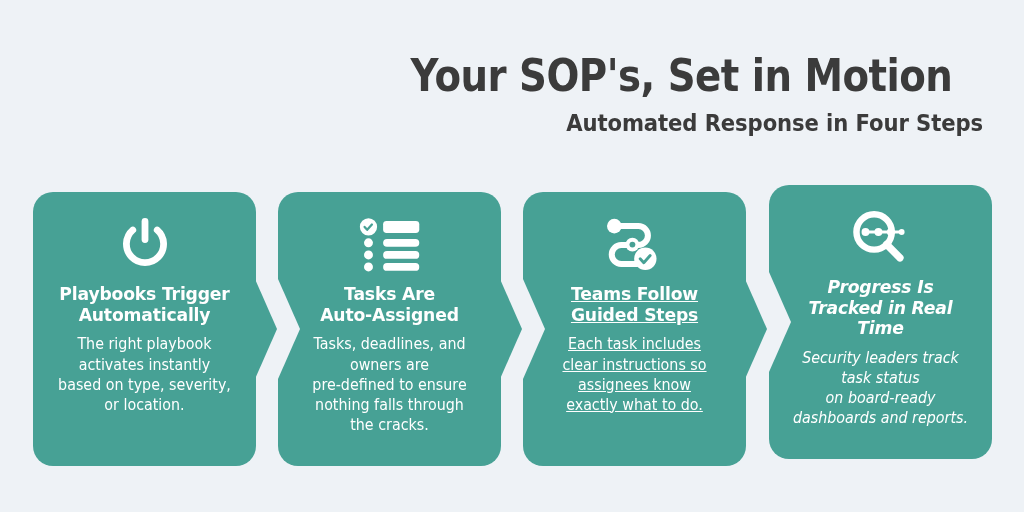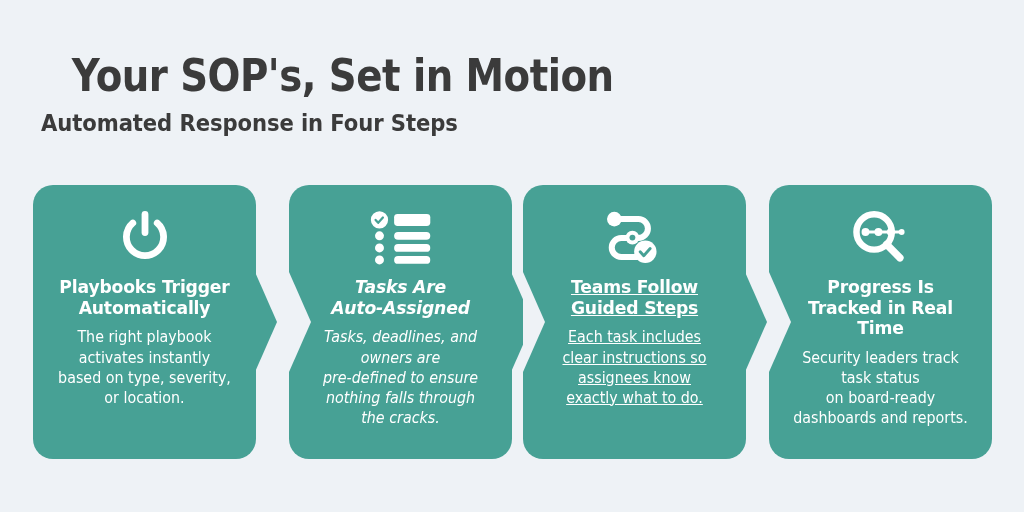--- a/index.html
+++ b/index.html
@@ -14,21 +14,21 @@
     overflow: hidden;
     position: relative;
   }
 
   
   .header {
     position: absolute;
     top: 0;
     left: 0;
     width: 1024px;
-    text-align: left;
+    text-align: right;
   }
   .main-title {
     margin: 0;
     padding-top: 52px;
     font-size: 45px;
     line-height: 1.05;
     font-weight: bold;
     letter-spacing: -0.6px;
     color: #3b3b3b;
     font-family: "DejaVu Sans", sans-serif;
@@ -64,25 +64,26 @@
     box-sizing: border-box;
     padding: 20px 11px 0 11px;
     text-align: center;
     border-radius: 20px;
   }
   
   .card.has-point {
     
     border-top-right-radius: 20px;
     border-bottom-right-radius: 20px;
+    margin-top: 7px;
   }
   .card-1 { left: 0px; }
-  .card-2 { left: 256px; font-style: italic; }
+  .card-2 { left: 245px; }
   .card-3 { left: 490px; text-decoration: underline; }
-  .card-4 { left: 736px; }
+  .card-4 { left: 736px; font-style: italic; }
 
   
   .point {
     position: absolute;
     right: -21px;
     top: 87px;
     width: 22px;
     height: 100px;
     background: #47a195;
     clip-path: polygon(0 0, 100% 50%, 0 100%);

